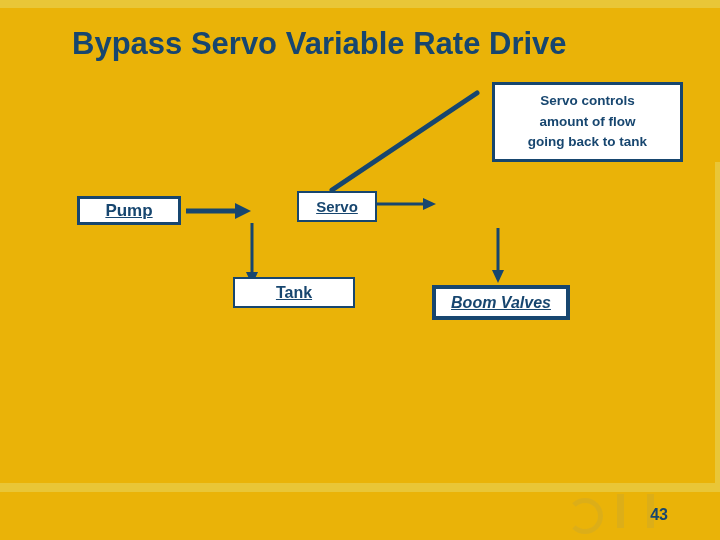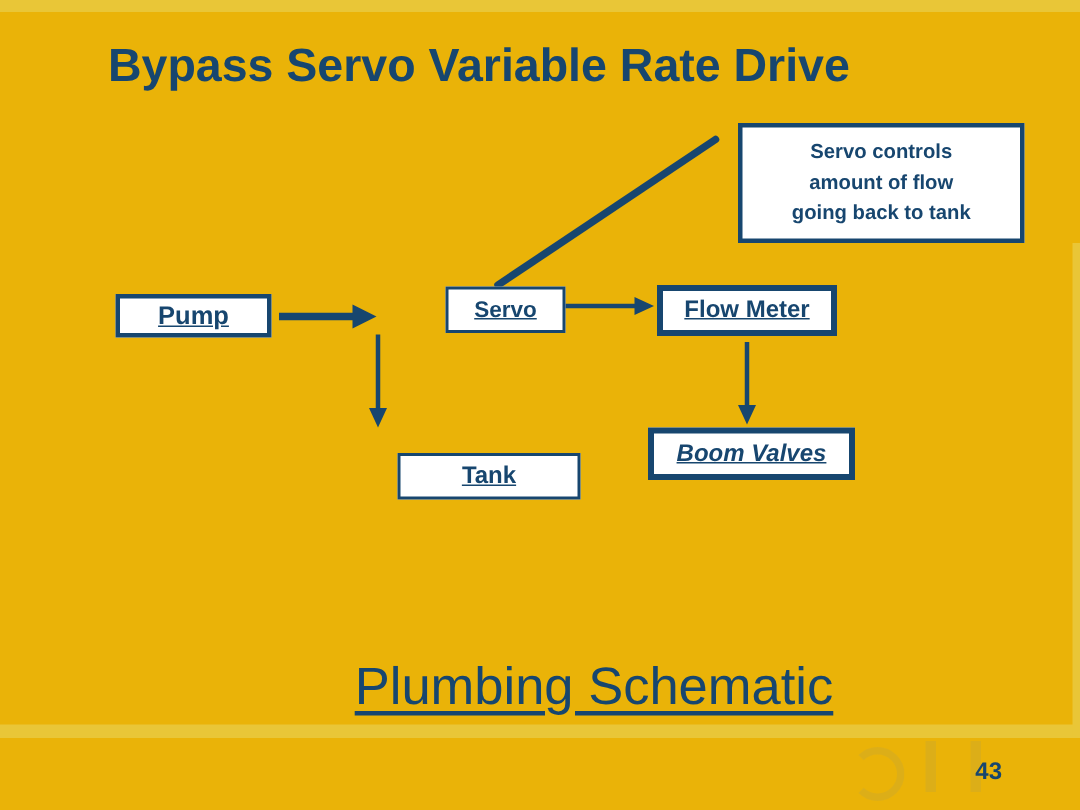--- a/index.html
+++ b/index.html
@@ -30,21 +30,21 @@
 
   
   .node{
     position:absolute;box-sizing:border-box;background:#ffffff;border-style:solid;border-color:#17466f;
     display:flex;align-items:center;justify-content:center;
     font-weight:bold;color:#17466f;text-decoration:underline;
   }
   .node-pump       {left:77px; top:196px;width:104px;height:29px;border-width:3px;font-size:17px;}
   .node-servo      {left:257px;top:191px;width:80px; height:31px;border-width:2px;font-size:15px;margin-left:40px;}
   .node-flow-meter {left:438px;top:190px;width:120px;height:34px;border-width:4px;font-size:16px;}
-  .node-tank       {left:233px;top:302px;width:122px;height:31px;border-width:2px;font-size:16px;margin-left:32px;}
+  .node-tank       {left:233px;top:277px;width:122px;height:31px;border-width:2px;font-size:16px;}
   .node-boom-valves{left:432px;top:285px;width:138px;height:35px;border-width:4px;font-size:16px;font-style:italic;}
 
   
   .connectors{position:absolute;left:0;top:0;width:720px;height:540px;pointer-events:none;}
   .connectors line{stroke:#17466f;}
   .connectors polygon{fill:#17466f;}
 
   
   .caption{
     position:absolute;left:72px;right:0;top:438px;text-align:center;
@@ -91,25 +91,23 @@
 
     <line x1="252" y1="223" x2="252" y2="273" stroke-width="3"></line>
     <polygon points="252,285 246,272 258,272"></polygon>
 
     <line x1="498" y1="228" x2="498" y2="271" stroke-width="3"></line>
     <polygon points="498,283 492,270 504,270"></polygon>
   </svg>
 
   <div class="node node-pump">Pump</div>
   <div class="node node-servo">Servo</div>
-  <div class="node node-flow-meter">Flow Meter</div>
   <div class="node node-tank">Tank</div>
   <div class="node node-boom-valves">Boom Valves</div>
 
-  <div class="caption">Plumbing Schematic</div>
 
   <div class="bar-bottom"></div>
   <div class="bar-right"></div>
 
   <div class="watermark">
     <div class="wm-shape1"></div>
     <div class="wm-shape2"></div>
     <div class="wm-shape3"></div>
   </div>
 

